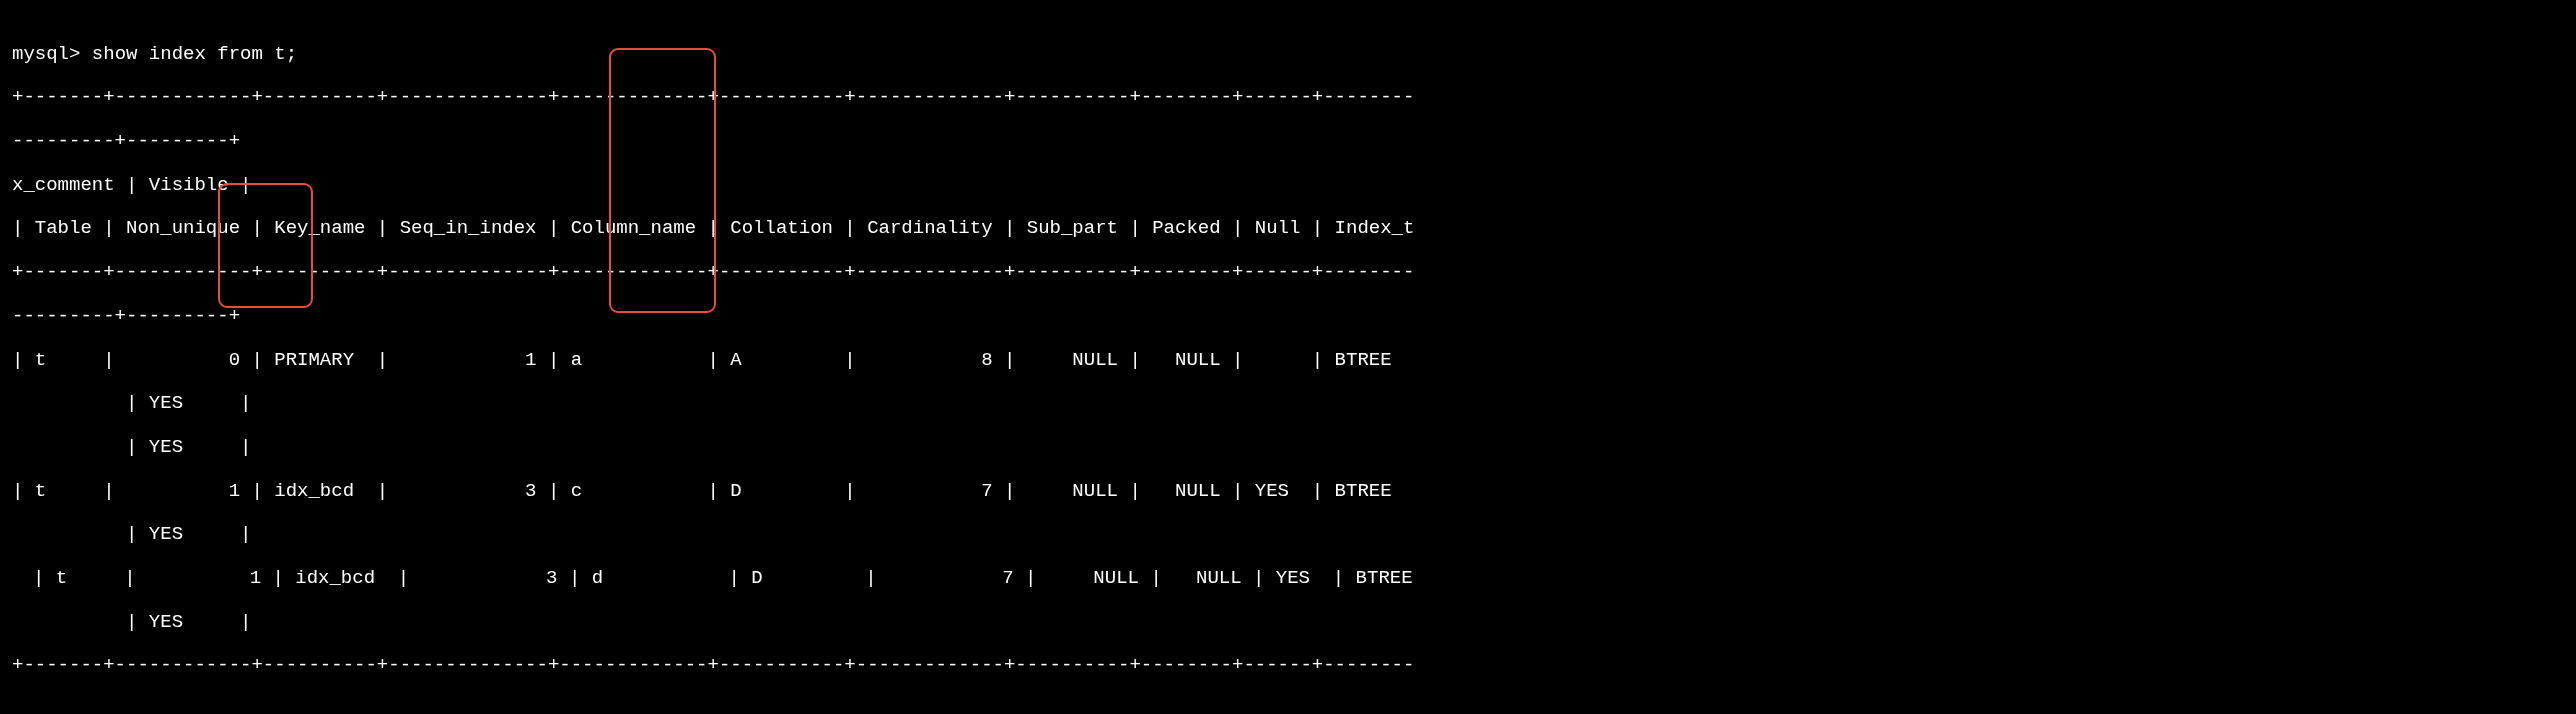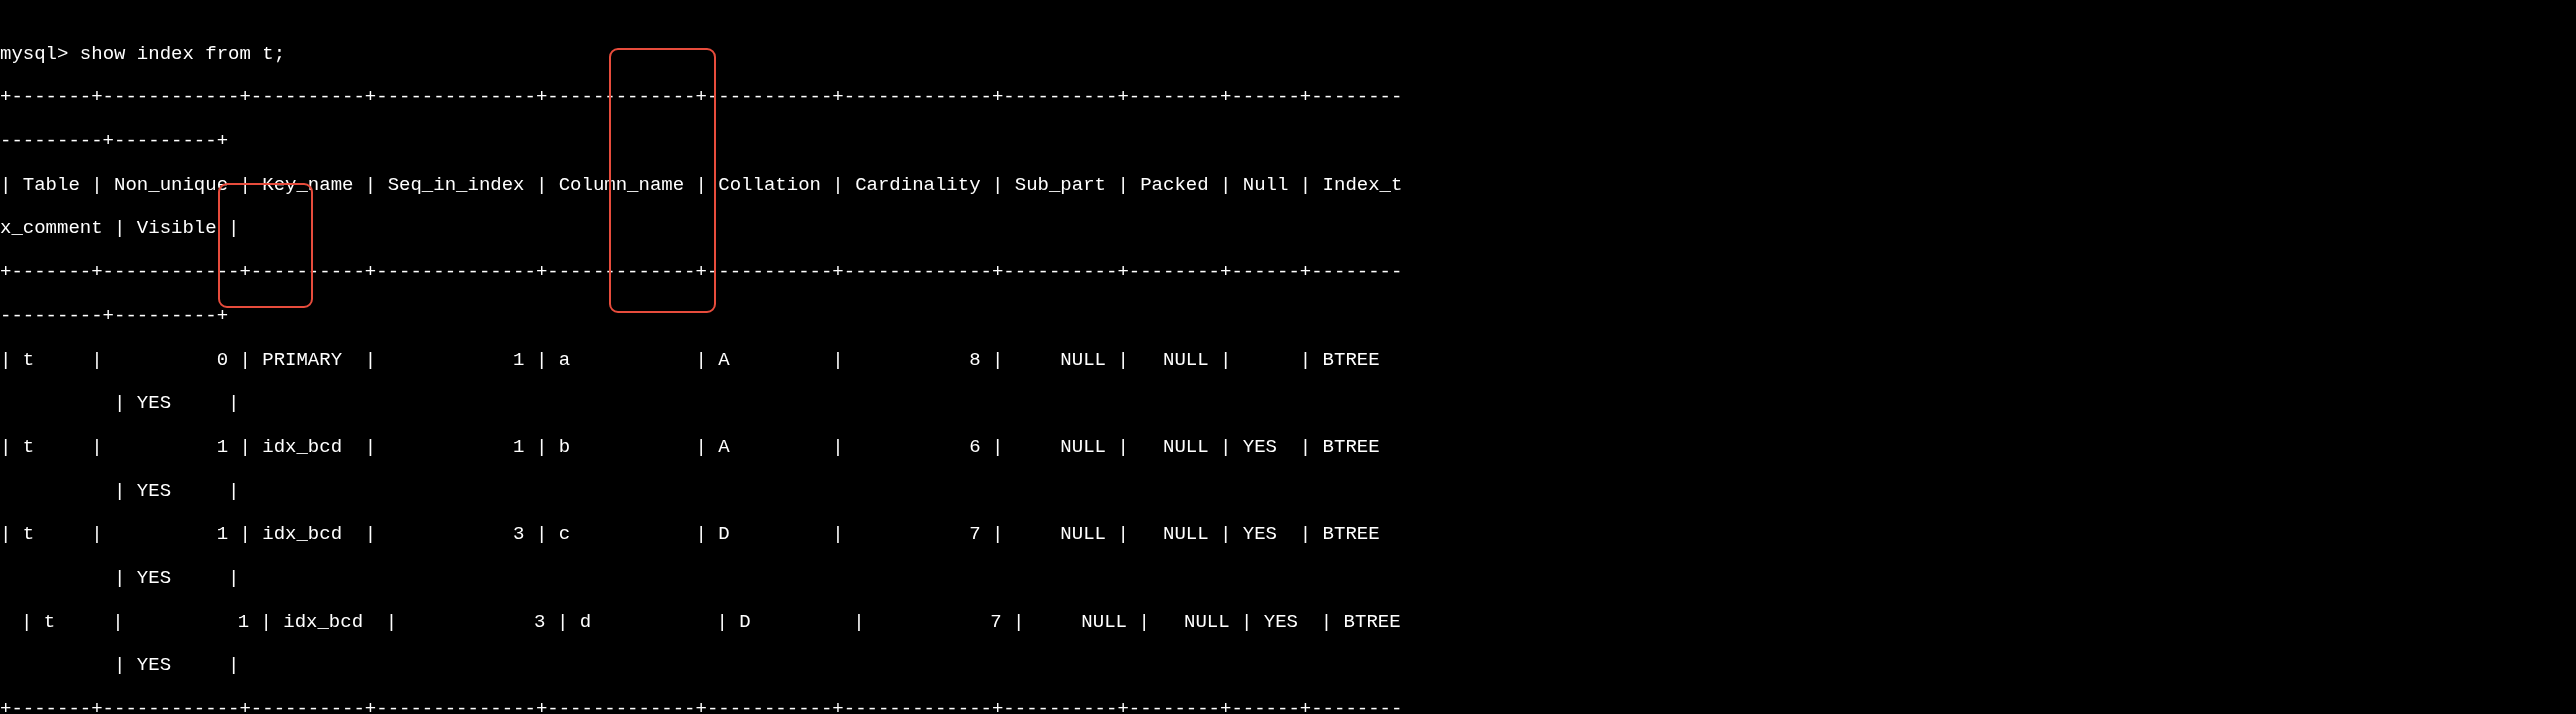--- a/index.html
+++ b/index.html
@@ -14,20 +14,21 @@
   }
   .terminal {
     width: 2576px;
     box-sizing: border-box;
     white-space: pre;
     padding: 0;
     position: relative;
   }
   .line {
     white-space: pre;
+    margin-left: 12px;
   }
   .prompt-cmd {
     white-space: pre;
   }
   .highlight-box {
     position: absolute;
     border: 2.7px solid #e74c3c;
     border-radius: 9px;
     pointer-events: none;
     box-sizing: border-box;
@@ -48,27 +49,26 @@
   }
 </style>
 </head>
 <body>
 
 <div class="terminal" id="terminal">
 
 <span class="line prompt-cmd" style="display: block;"><span>mysql&gt; </span><span>show index from t;</span></span>
 <span class="line" id="sep-top-1" style="display: block;">+-------+------------+----------+--------------+-------------+-----------+-------------+----------+--------+------+--------</span>
 <span class="line" id="sep-top-2" style="display: block;">---------+---------+</span>
+<span class="line" id="hdr-2" style="display: block;">x_comment | Visible |</span>
 <span class="line" id="hdr-1" style="display: block;">| Table | Non_unique | Key_name | Seq_in_index | Column_name | Collation | Cardinality | Sub_part | Packed | Null | Index_t</span>
-<span class="line" id="hdr-2" style="display: block;">x_comment | Visible |</span>
 <span class="line" id="sep-mid-1" style="display: block;">+-------+------------+----------+--------------+-------------+-----------+-------------+----------+--------+------+--------</span>
 <span class="line" id="sep-mid-2" style="display: block;">---------+---------+</span>
 <span class="line" id="row0-1" style="display: block;">| t     |          0 | PRIMARY  |            1 | a           | A         |           8 |     NULL |   NULL |      | BTREE  </span>
 <span class="line" id="row0-2" style="display: block;">          | YES     |</span>
-<span class="line" id="row1-1" style="display: block;">| t     |          1 | idx_bcd  |            1 | b           | A         |           6 |     NULL |   NULL | YES  | BTREE  </span>
 <span class="line" id="row1-2" style="display: block;">          | YES     |</span>
 <span class="line" id="row2-1" style="display: block;">| t     |          1 | idx_bcd  |            3 | c           | D         |           7 |     NULL |   NULL | YES  | BTREE  </span>
 <span class="line" id="row2-2" style="display: block;">          | YES     |</span>
 <span class="line" id="row3-1" style="display: block; padding-left: 21px;">| t     |          1 | idx_bcd  |            3 | d           | D         |           7 |     NULL |   NULL | YES  | BTREE  </span>
 <span class="line" id="row3-2" style="display: block;">          | YES     |</span>
 <span class="line" id="sep-bot-1" style="display: block;">+-------+------------+----------+--------------+-------------+-----------+-------------+----------+--------+------+--------</span>
 
 
 
 <div class="highlight-box hl-collation"></div>

